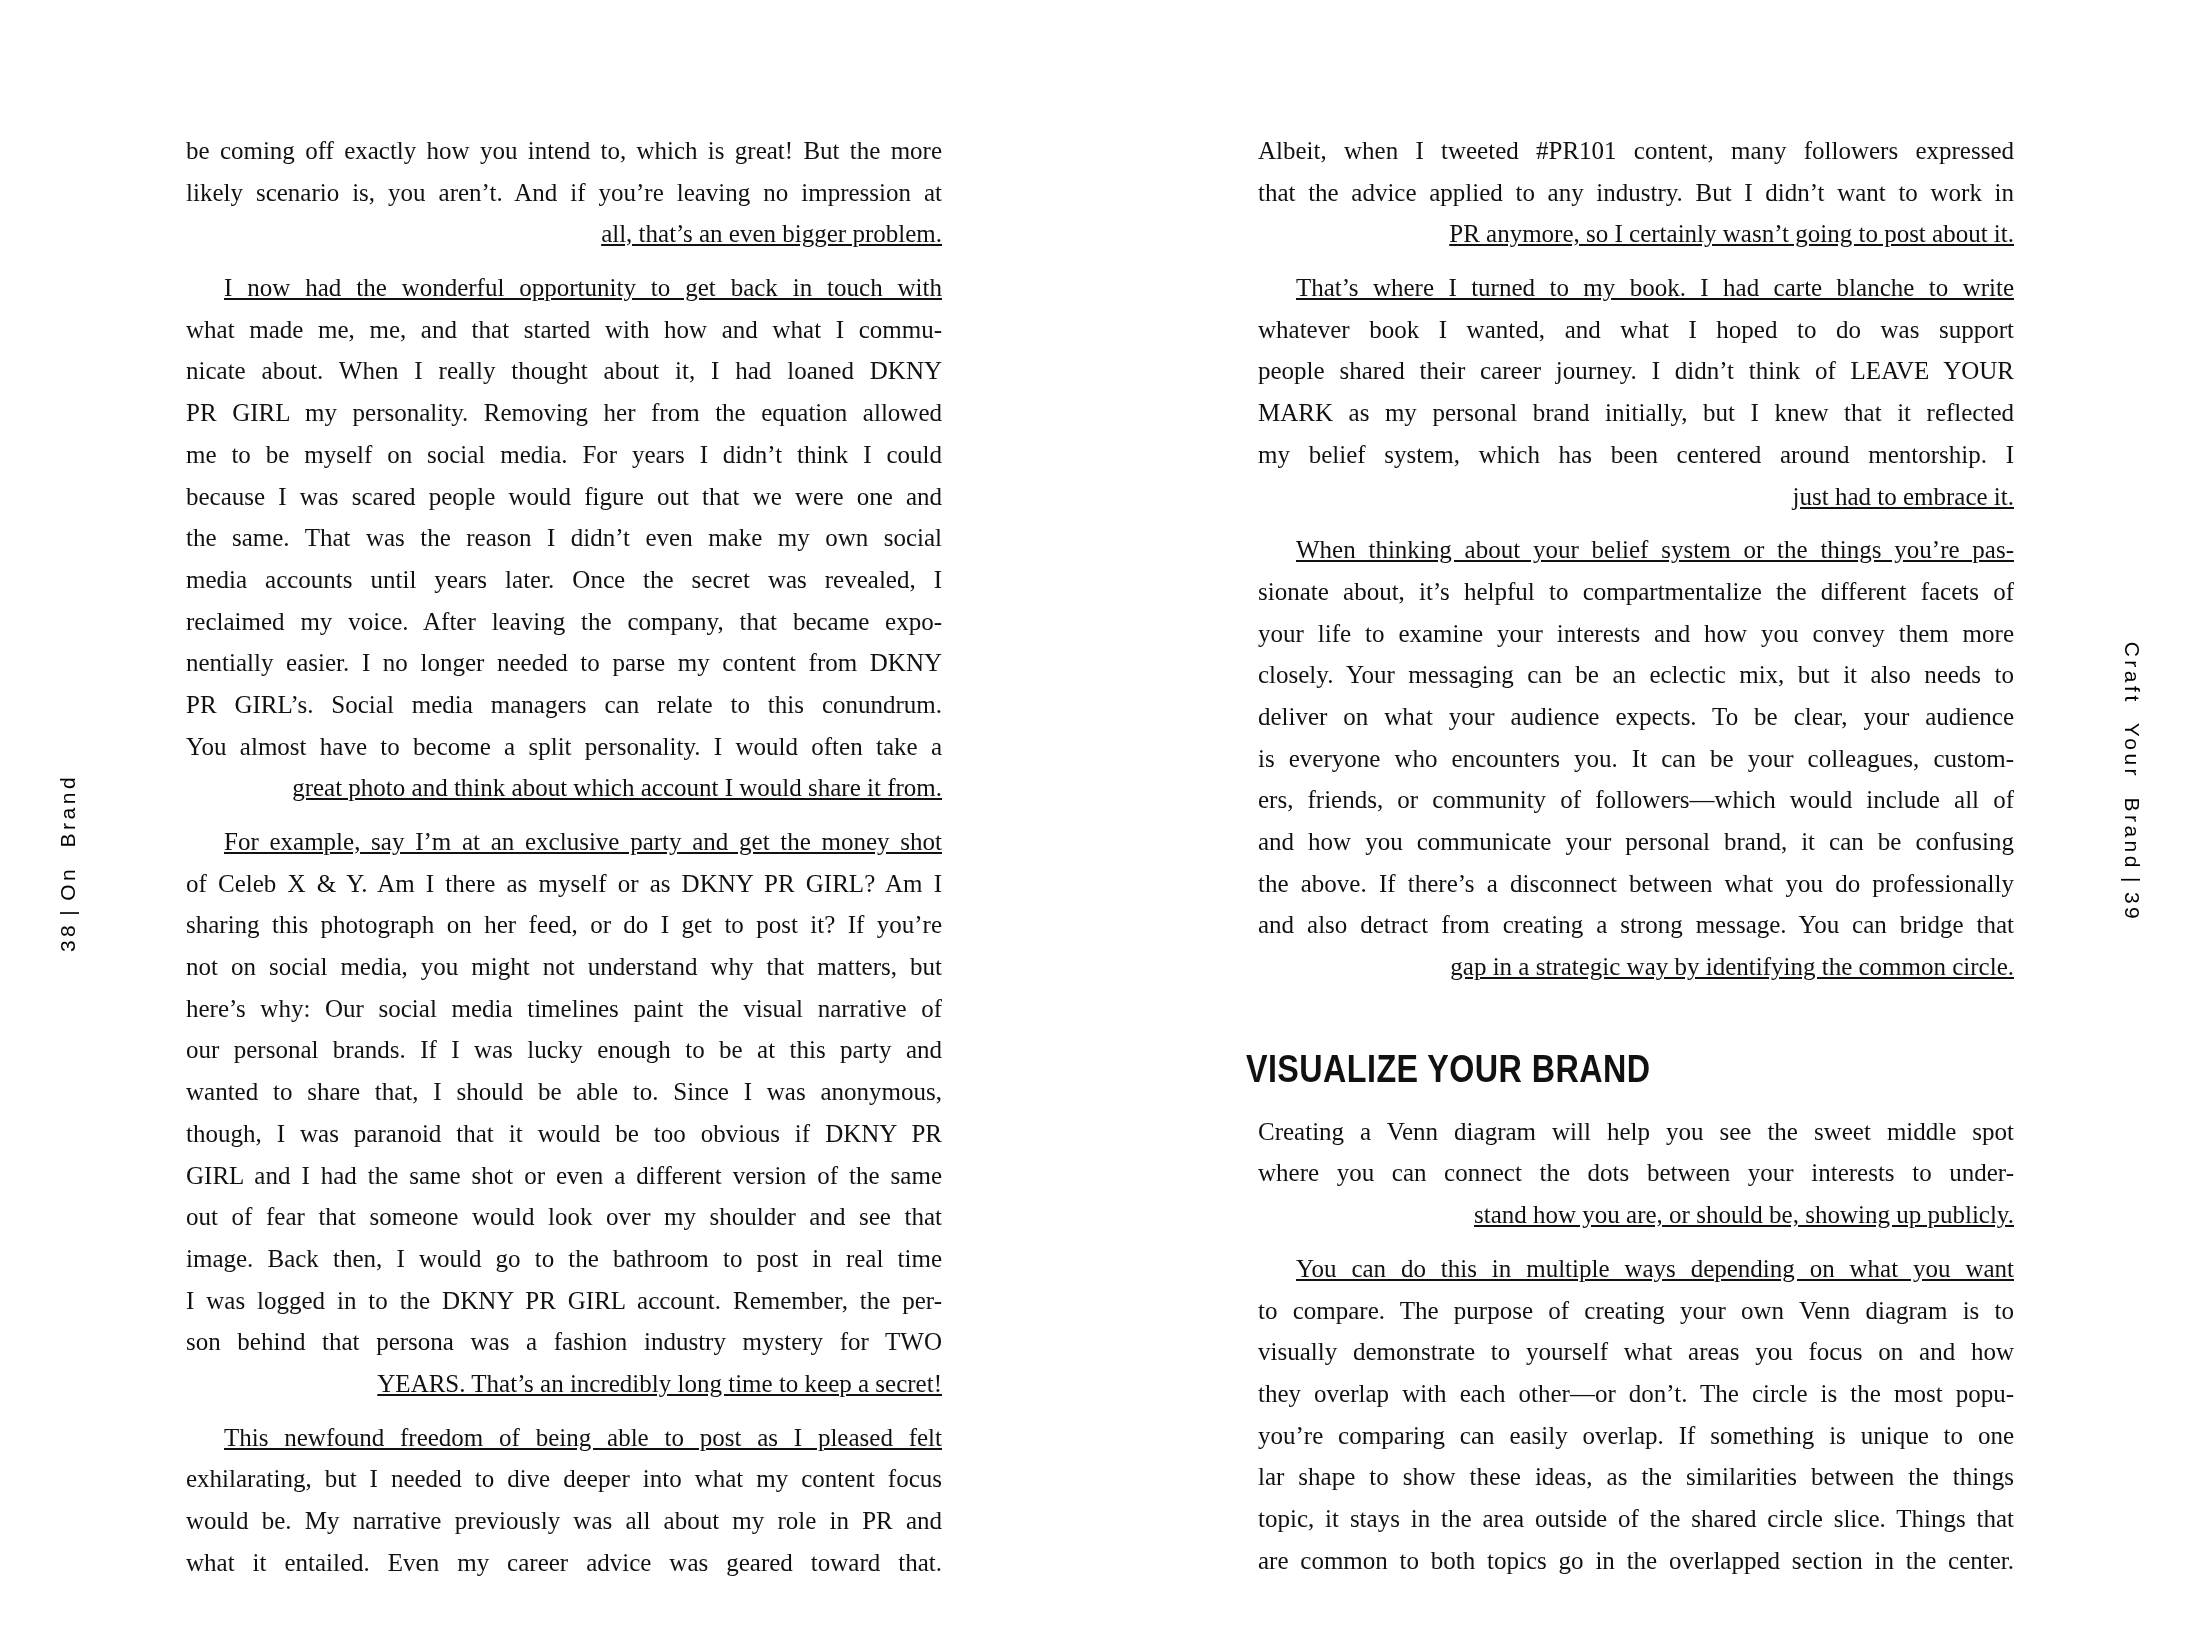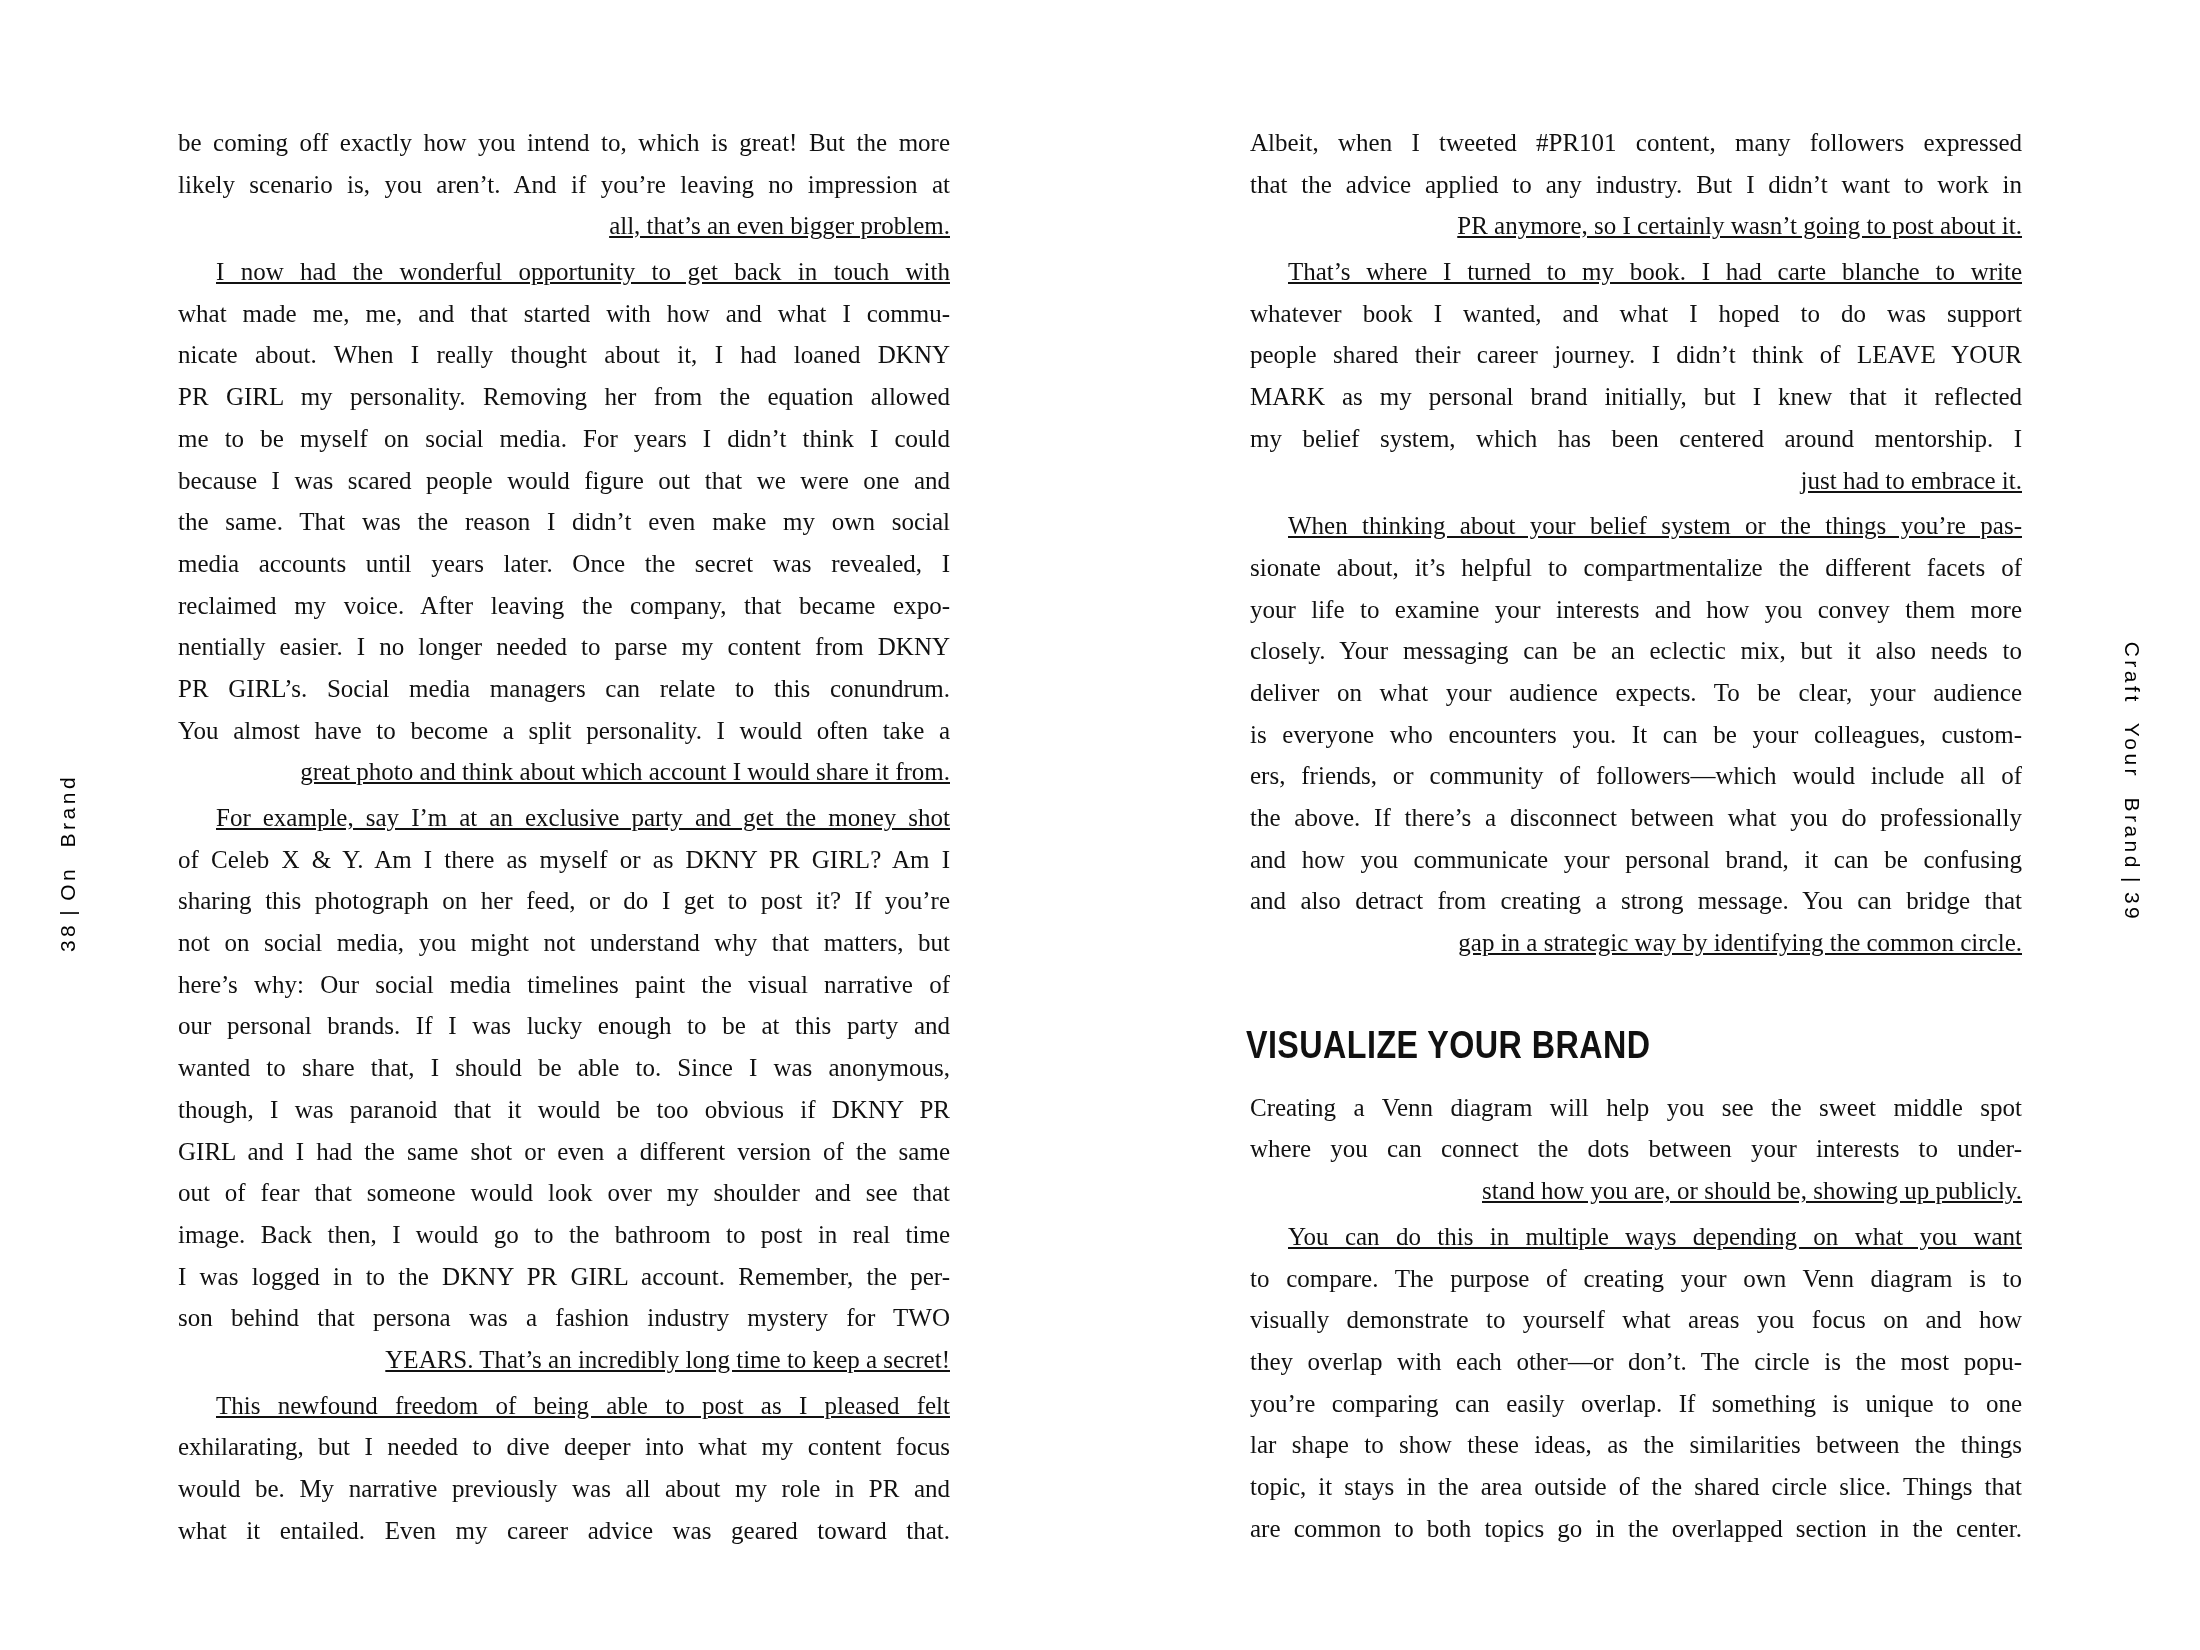--- a/index.html
+++ b/index.html
@@ -16,21 +16,21 @@
   
   .column {
     position: absolute;
     top: 118px;
     width: 780px;
     font-size: 25px;
   }
   .left-col  { left: 174px; }
   .right-col { left: 1246px; }
 
-  .para { margin: 4px; padding: 0; }
+  .para { margin: 12px; padding: 0; }
   .line {
     height: 41.7px;
     line-height: 41.7px;
     overflow: hidden;
     text-align: justify;
     white-space: normal;
   }
   .line.just::after { content: ""; display: inline-block; width: 100%; height: 0; }
   .line.last { text-align: right; text-decoration: underline; }
   .line.indent { text-indent: 38px; text-decoration: underline; }
@@ -146,22 +146,22 @@
           <div class="line last">just had to embrace it.</div>
         </div>
         <div class="para">
           <div class="line just indent">When thinking about your belief system or the things you’re pas-</div>
           <div class="line just">sionate about, it’s helpful to compartmentalize the different facets of</div>
           <div class="line just">your life to examine your interests and how you convey them more</div>
           <div class="line just">closely. Your messaging can be an eclectic mix, but it also needs to</div>
           <div class="line just">deliver on what your audience expects. To be clear, your audience</div>
           <div class="line just">is everyone who encounters you. It can be your colleagues, custom-</div>
           <div class="line just">ers, friends, or community of followers—which would include all of</div>
+          <div class="line just">and how you communicate your personal brand, it can be confusing</div>
           <div class="line just">the above. If there’s a disconnect between what you do professionally</div>
-          <div class="line just">and how you communicate your personal brand, it can be confusing</div>
           <div class="line just">and also detract from creating a strong message. You can bridge that</div>
           <div class="line last">gap in a strategic way by identifying the common circle.</div>
         </div>
       </div>
     <h2 class="section-heading">VISUALIZE YOUR BRAND</h2>
     <div>
         <div class="para">
           <div class="line just">Creating a Venn diagram will help you see the sweet middle spot</div>
           <div class="line just">where you can connect the dots between your interests to under-</div>
           <div class="line last">stand how you are, or should be, showing up publicly.</div>

